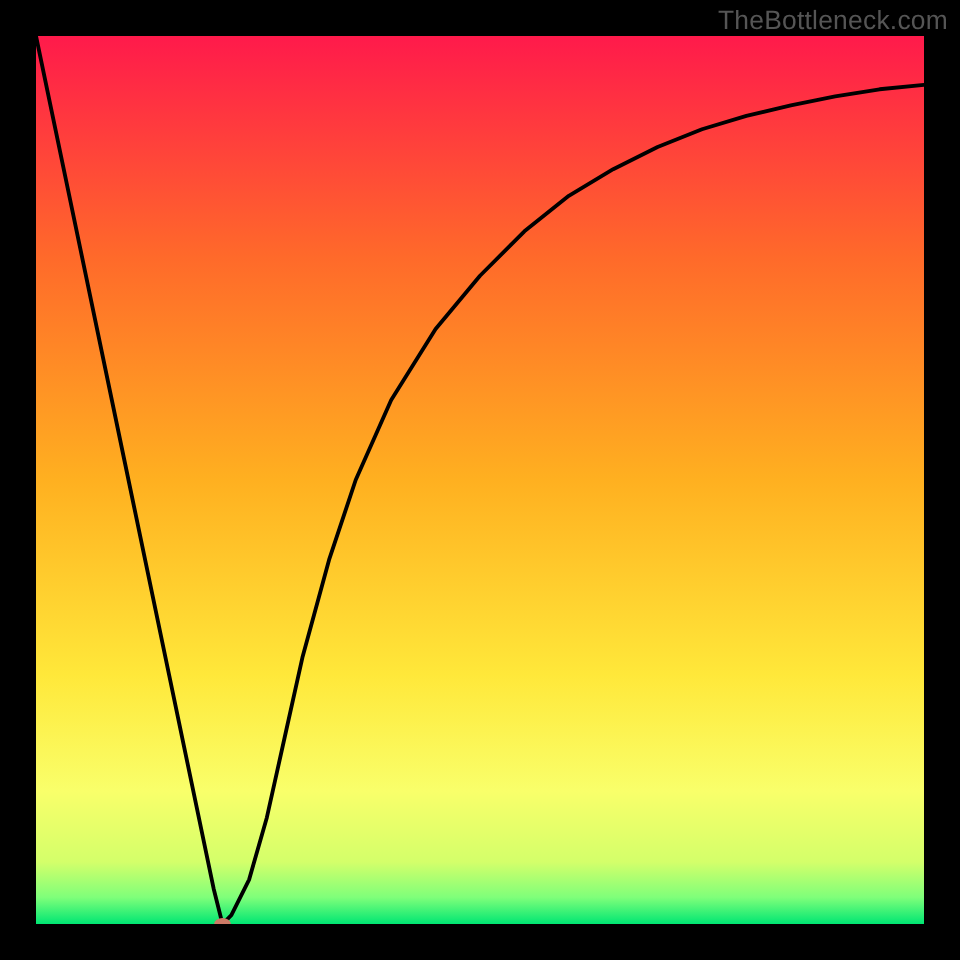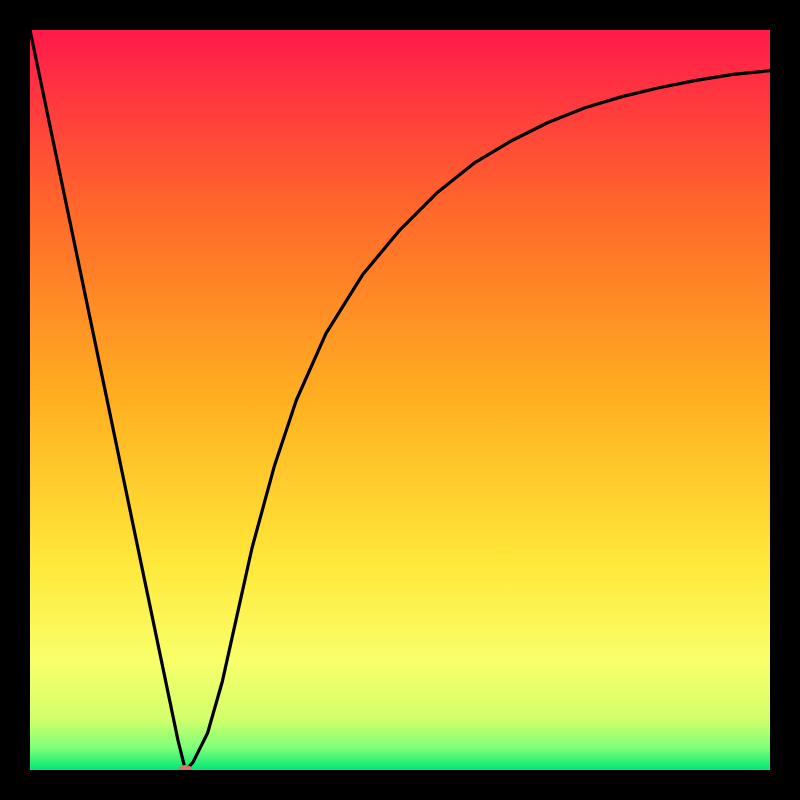--- a/index.html
+++ b/index.html
@@ -55,13 +55,14 @@
             <stop offset="97%" stop-color="#7fff7a"></stop>
             <stop offset="100%" stop-color="#00e673"></stop>
           </linearGradient>
       </defs>
       <rect x="0" y="0" width="740" height="740" fill="url(#bg-grad)"></rect>
       <path id="curve" fill="none" stroke="#000" stroke-width="3.2" stroke-linejoin="round" stroke-linecap="round" d="M0.00 0.00 L37.00 177.60 L74.00 355.20 L111.00 532.80 L148.00 710.40 L155.40 740.00 L162.80 732.60 L177.60 703.00 L192.40 651.20 L207.20 584.60 L222.00 518.00 L244.20 436.60 L266.40 370.00 L296.00 303.40 L333.00 244.20 L370.00 199.80 L407.00 162.80 L444.00 133.20 L481.00 111.00 L518.00 92.50 L555.00 77.70 L592.00 66.60 L629.00 57.72 L666.00 50.32 L703.00 44.40 L740.00 40.70"></path>
       <ellipse id="marker" cx="155.4" cy="740" rx="7" ry="5" fill="#cc7a66"></ellipse>
     </svg>
   </div>
 
+  <div class="watermark">TheBottleneck.com</div>
 </div>
 
 </body></html>

